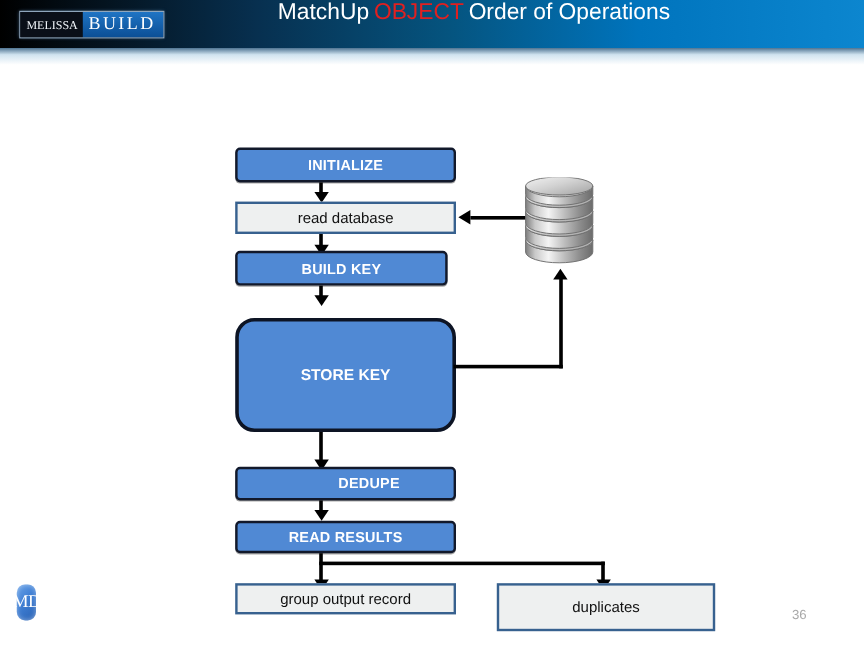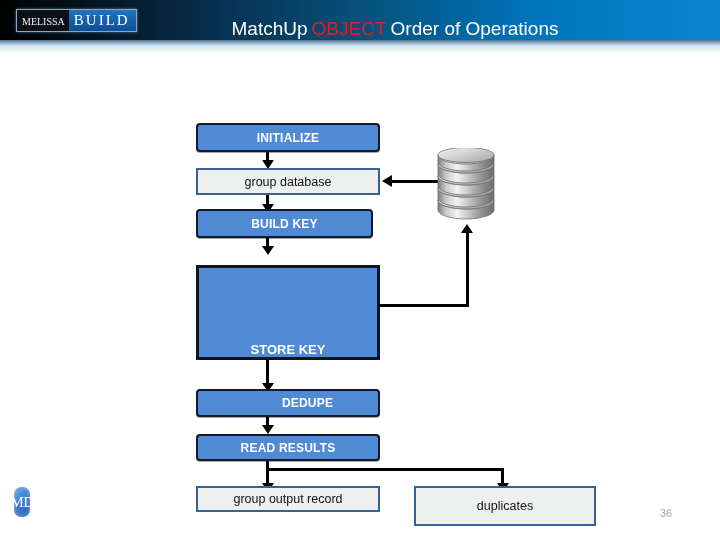--- a/index.html
+++ b/index.html
@@ -73,21 +73,21 @@
     letter-spacing: 2px;
     font-weight: 400;
   }
 
   .title {
     position: absolute;
     left: 0; top: 0;
     width: 720px;
     height: 40px;
     display: flex;
-    align-items: flex-end;
+    align-items: flex-start;
     justify-content: center;
     padding-left: 70px;
     box-sizing: border-box;
     font-size: 19px;
     color: #ffffff;
     white-space: nowrap;
   }
   .title .red { color: #e02020; margin: 0 4px; }
   .title .w1 { margin-right: 0px; }
   .title .w2 { margin-left: 0px; }
@@ -113,25 +113,24 @@
     border-radius: 4px;
     color: #ffffff;
     font-weight: bold;
     font-size: 12px;
     letter-spacing: 0.2px;
     box-shadow: 0 1px 0 rgba(0,0,0,0.35);
   }
   .node-blue-big {
     background: #5089d4;
     border: 3px solid #0d1424;
-    border-radius: 0;
+    border-radius: 16px;
     color: #ffffff;
     font-weight: bold;
     font-size: 13px;
-    align-items: flex-end;
   }
   .node-plain {
     background: #eef0f0;
     border: 2px solid #37618f;
     color: #111111;
     font-size: 12.5px;
     font-weight: normal;
   }
 
   
@@ -214,21 +213,21 @@
 <div class="canvas">
 
   <div class="node node-blue" style="left:196px; top:69px; width:184px; height:29px;">
     <span>INITIALIZE</span>
   </div>
 
   <div class="vline" style="left:266px; top:98px; height:11px;"></div>
   <div class="arrow-down" style="left:262px; top:106px;"></div>
 
   <div class="node node-plain" style="left:196px; top:114px; width:184px; height:27px;">
-    <span>group database</span>
+    <span>read database</span>
   </div>
 
   <div class="vline" style="left:266px; top:141px; height:12px;"></div>
   <div class="arrow-down" style="left:262px; top:150px;"></div>
 
   <div class="node node-blue" style="left:196px; top:155px; width:177px; height:29px;justify-content:center;">
     <span>BUILD KEY</span>
   </div>
 
   <div class="vline" style="left:266px; top:184px; height:11px;"></div>

